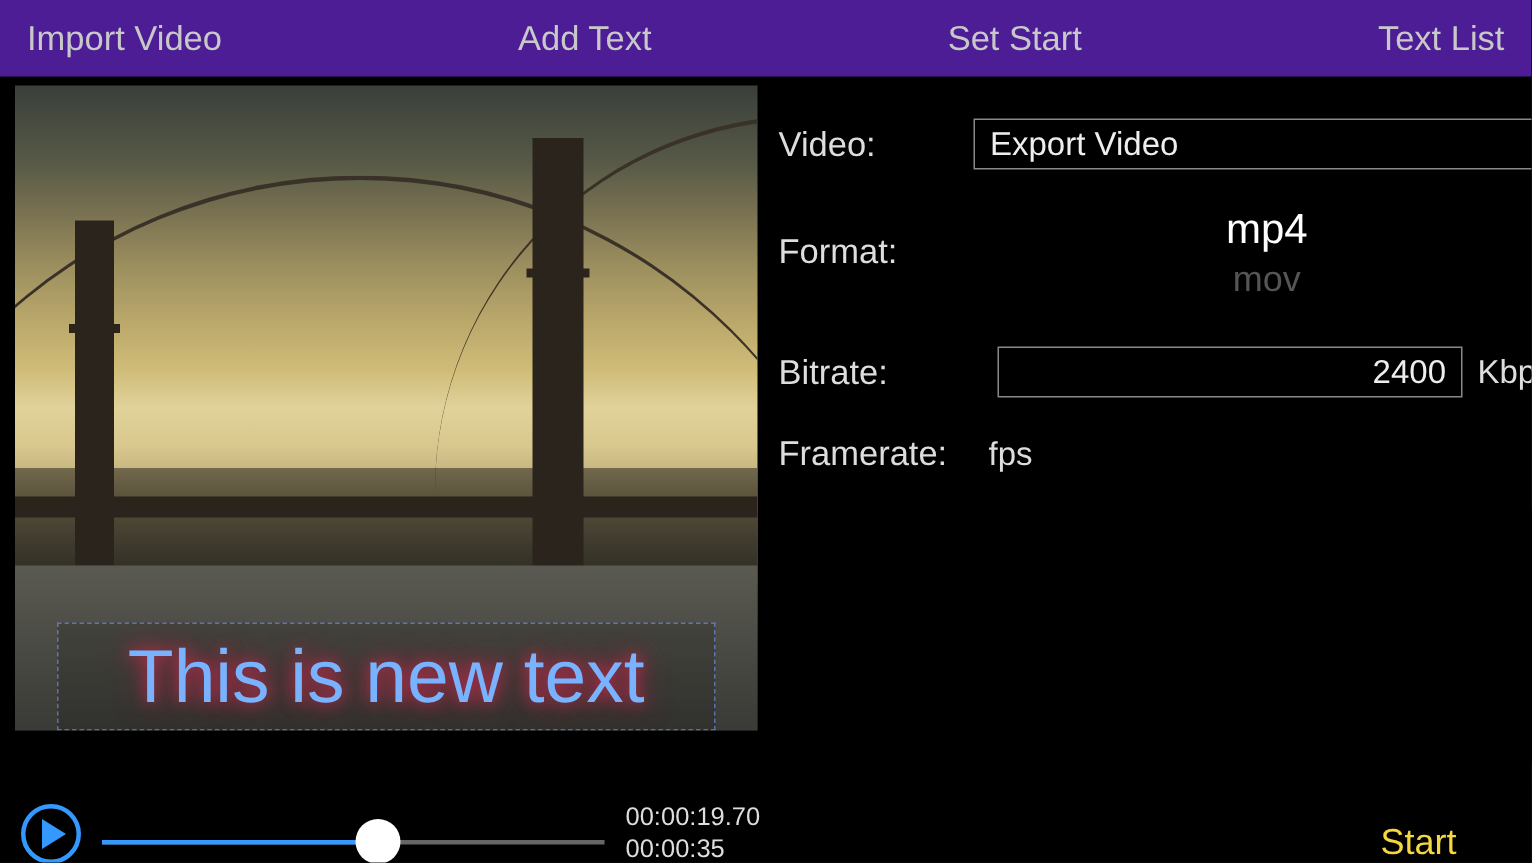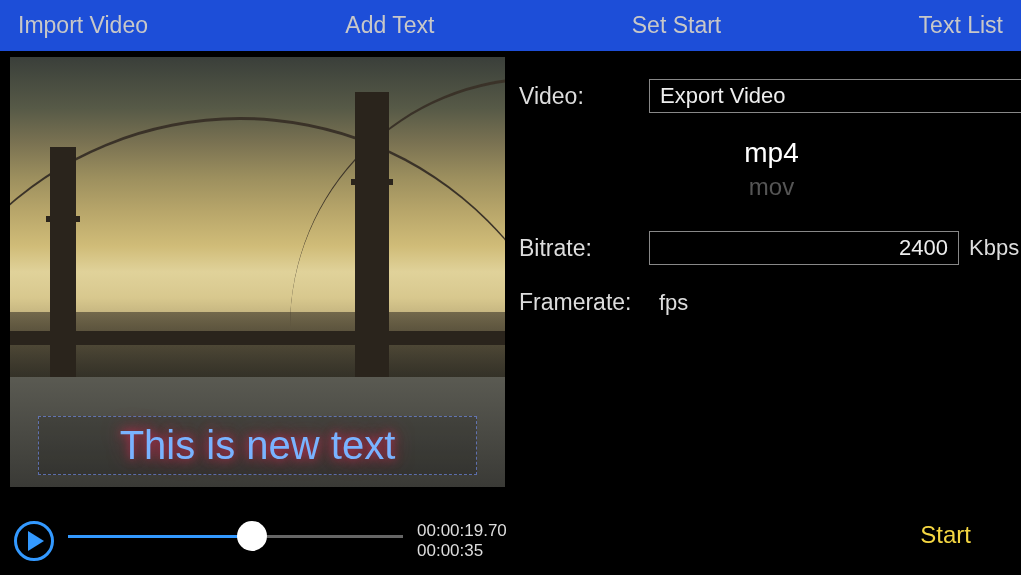--- a/index.html
+++ b/index.html
@@ -2,21 +2,21 @@
 <html><head>
 <meta charset="utf-8">
 <style>
   * { box-sizing: border-box; margin: 0; padding: 0; }
   html, body { width: 1021px; height: 575px; background: #000; font-family: -apple-system, Helvetica, Arial, sans-serif; overflow: hidden; }
   
   .menubar {
     display: flex;
     justify-content: space-between;
     padding: 12px 18px;
-    background: #1d4ed8;
+    background: #4c1d95;
   }
   .menubar .item {
     color: #c8c8c8;
     font-size: 23px;
     cursor: pointer;
   }
   
   .content {
     display: flex;
     height: 470px;
@@ -86,25 +86,25 @@
     background: linear-gradient(to bottom, #5a5a52, #3a3a36);
   }
   .hills {
     position: absolute;
     left: 0; right: 0; top: 255px; height: 70px;
     background: linear-gradient(to bottom, rgba(58,52,40,0.6), rgba(40,38,32,0.9));
   }
   
   .overlay-text {
     position: absolute;
-    bottom: 12px;
+    bottom: 0;
     left: 28px;
     right: 28px;
     padding: 6px 12px;
-    font-size: 40px;
+    font-size: 50px;
     color: #79b3ff;
     text-shadow: 0 0 10px #c03050, 0 0 20px #a02040;
     border: 1px dashed rgba(120,150,255,0.6);
     text-align: center;
     background: rgba(0,0,0,0.15);
   }
   
   .right {
     flex: 1;
     padding: 28px 14px 0 14px;
@@ -120,21 +120,21 @@
   .input-box {
     flex: 1;
     border: 1px solid #888;
     background: transparent;
     color: #eee;
     font-size: 22px;
     padding: 4px 10px;
     height: 34px;
     text-align: left;
   }
-  .input-box.right-align { text-align: right; }
+  .input-box.right-align { text-align: right; margin-left: 16px; }
   .unit { color: #ddd; font-size: 22px; margin-left: 10px; width: 55px; }
   
   .format-row .lbl { width: 130px; }
   .format-picker {
     flex: 1;
     text-align: center;
     position: relative;
     height: 60px;
   }
   .format-selected {
@@ -144,21 +144,21 @@
   .format-faded {
     color: #555;
     font-size: 24px;
     position: absolute;
     left: 0; right: 0;
     top: 36px;
   }
   
   .bottombar {
     display: flex;
-    align-items: flex-start;
+    align-items: flex-end;
     height: 55px;
     padding: 0 14px;
     background: #000;
   }
   .play-wrap {
     width: 40px; height: 40px;
     border: 3px solid #3399ff;
     border-radius: 50%;
     display: flex;
     align-items: center;
@@ -241,20 +241,21 @@
       <div class="overlay-text">This is new text</div>
     </div>
   </div>
 
   <div class="right">
     <div class="row">
       <span class="lbl">Video:</span>
       <input class="input-box" value="Export Video" style="">
     </div>
     <div class="row format-row" style="margin-top:14px; margin-bottom:34px;">
+      <span class="lbl">Format:</span>
       <div class="format-picker">
         <div class="format-selected">mp4</div>
         <div class="format-faded">mov</div>
       </div>
     </div>
     <div class="row">
       <span class="lbl">Bitrate:</span>
       <input class="input-box right-align" value="2400" style="">
       <span class="unit">Kbps</span>
     </div>

